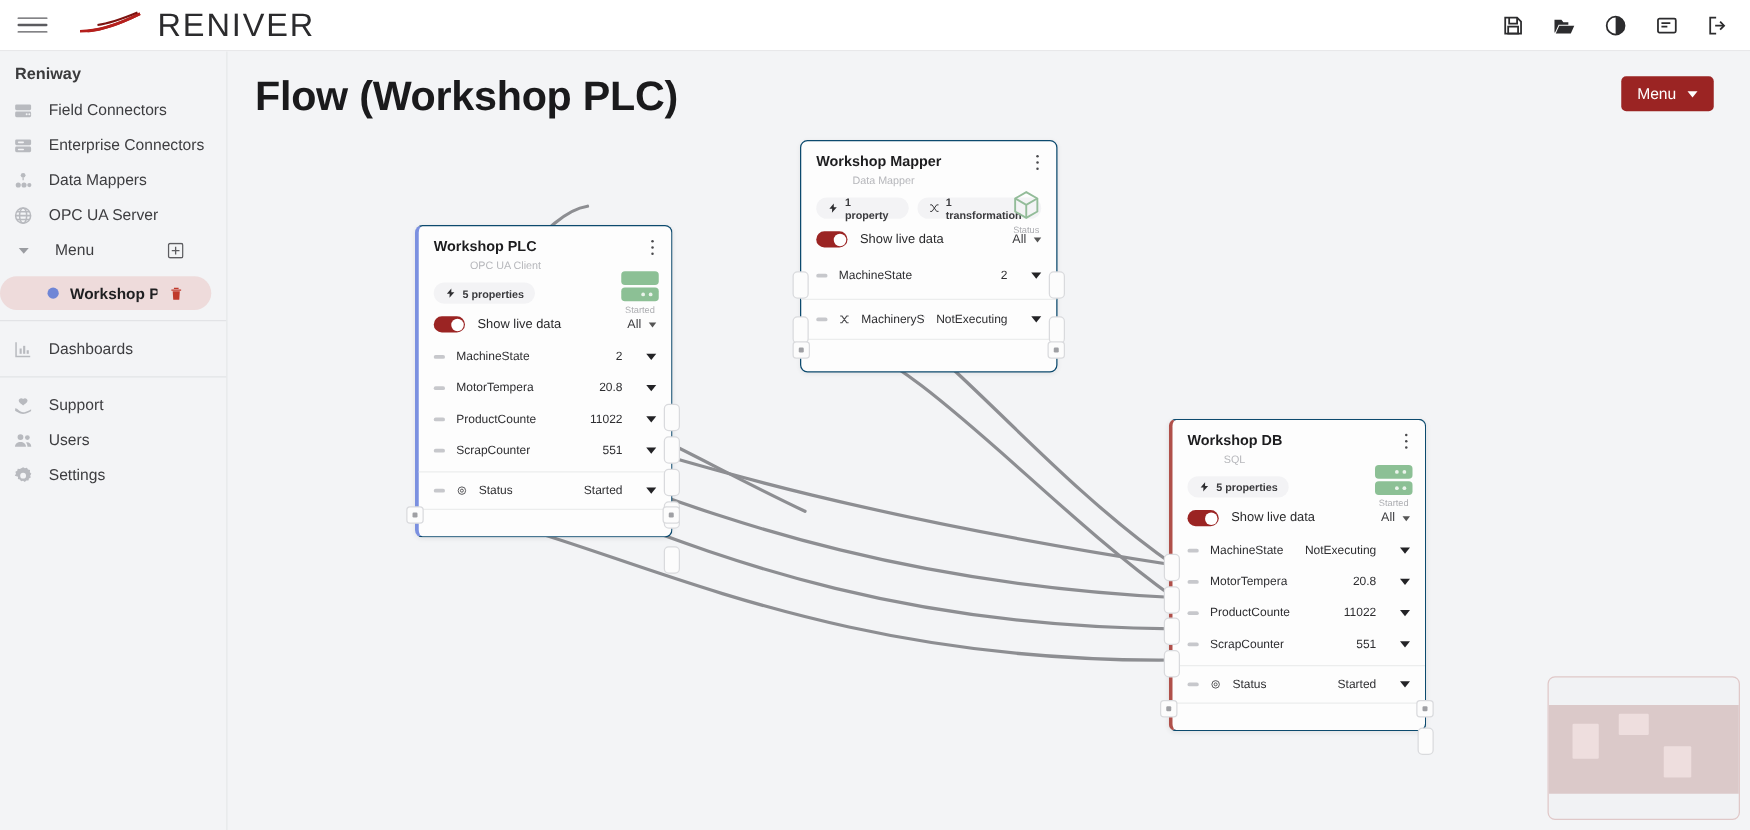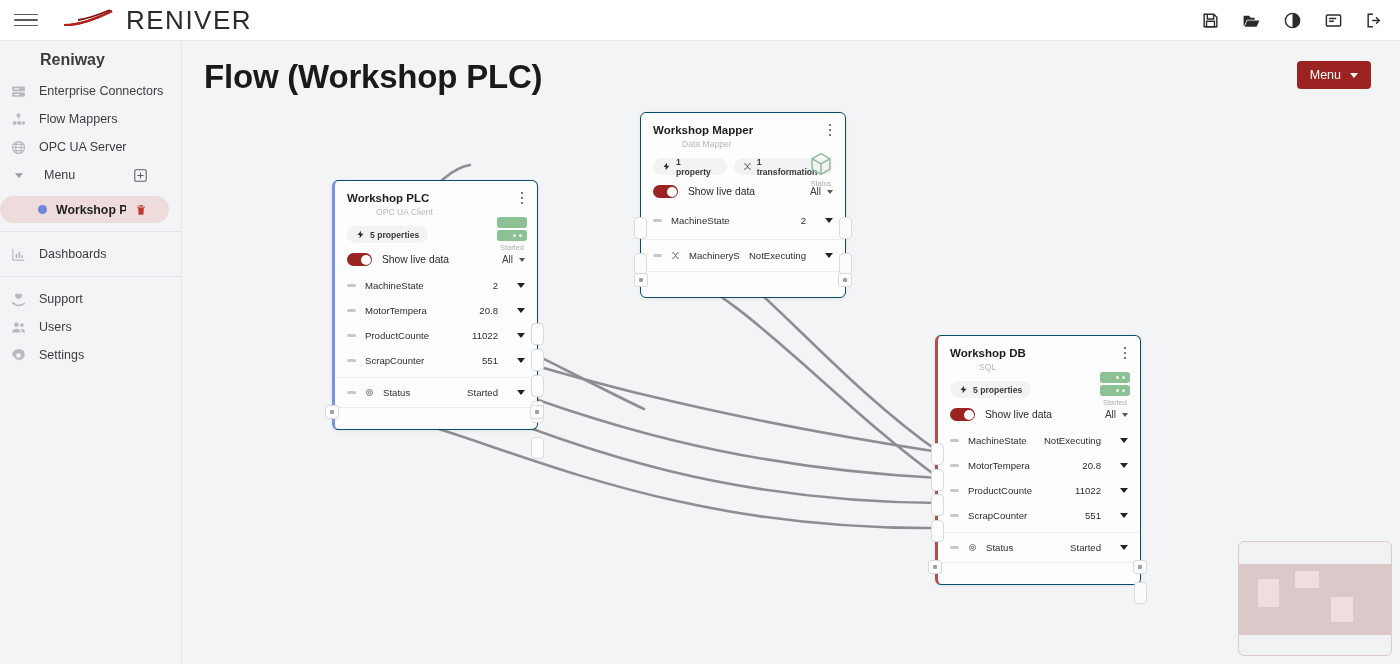--- a/index.html
+++ b/index.html
@@ -39,23 +39,22 @@
 
   
   .sidebar {
     position: absolute; top: 41px; left: 0;
     width: 182px; height: 623px;
     background: #f3f4f6;
     border-right: 1px solid #e6e7e9;
     z-index: 30;
   }
   .sidebar-title {
-    font-size: 16px; font-weight: bold; color: #3b3b3d;
+    font-size: 13px; font-weight: bold; color: #3b3b3d;
     padding: 10px 0 8px 12px;
-    margin-left: 28px;
   }
   .nav-item {
     display: flex; align-items: center;
     height: 28px; margin: 0 0 0 0;
     padding-left: 10px; gap: 12px;
     cursor: pointer; position: relative;
   }
   .nav-item .nav-label {
     font-size: 12.5px; color: #3d3d40;
   }
@@ -283,40 +282,49 @@
       <path d="M10 4H4v16h6"></path>
         <path d="M14 8l4 4-4 4"></path>
         <path d="M18 12H9"></path>
     </svg>
   </div>
 </div>
 
 <div class="sidebar">
   <div class="sidebar-title">Reniway</div>
 
+  <div class="nav-item">
+    <svg class="nav-ico" viewBox="0 0 24 24" fill="currentColor">
+      <rect x="3" y="5" width="18" height="6.5" rx="1.6"></rect>
+      <rect x="3" y="13" width="18" height="6.5" rx="1.6"></rect>
+      <circle cx="16" cy="16.2" r="1.1" fill="#f3f4f6"></circle>
+        <circle cx="19" cy="16.2" r="1.1" fill="#f3f4f6"></circle>
+    </svg>
+    <span class="nav-label">Field Connectors</span>
+  </div>
 
   <div class="nav-item">
     <svg class="nav-ico" viewBox="0 0 24 24" fill="currentColor">
       <rect x="3" y="5" width="18" height="6.5" rx="1.6"></rect>
       <rect x="3" y="13" width="18" height="6.5" rx="1.6"></rect>
       <rect x="6" y="7.4" width="7" height="1.8" rx="0.9" fill="#f3f4f6"></rect>
       <rect x="6" y="15.4" width="7" height="1.8" rx="0.9" fill="#f3f4f6"></rect>
     </svg>
     <span class="nav-label">Enterprise Connectors</span>
   </div>
 
   <div class="nav-item">
     <svg class="nav-ico" viewBox="0 0 24 24" fill="currentColor">
       <circle cx="12" cy="6" r="2.7"></circle>
         <circle cx="6.5" cy="17" r="2.9"></circle>
         <circle cx="13" cy="17" r="2.9"></circle>
         <circle cx="19" cy="17" r="2.4"></circle>
       <path d="M11.3 8.5h1.4v3h-1.4z"></path>
     </svg>
-    <span class="nav-label">Flow Mappers</span>
+    <span class="nav-label">Data Mappers</span>
   </div>
 
   <div class="nav-item">
     <svg class="nav-ico" viewBox="0 0 24 24" fill="none" stroke="currentColor" stroke-width="1.7">
       <circle cx="12" cy="12" r="8.5"></circle>
         <ellipse cx="12" cy="12" rx="4" ry="8.5"></ellipse>
         <path d="M3.5 12h17M5 7.5h14M5 16.5h14"></path>
     </svg>
     <span class="nav-label">OPC UA Server</span>
   </div>

